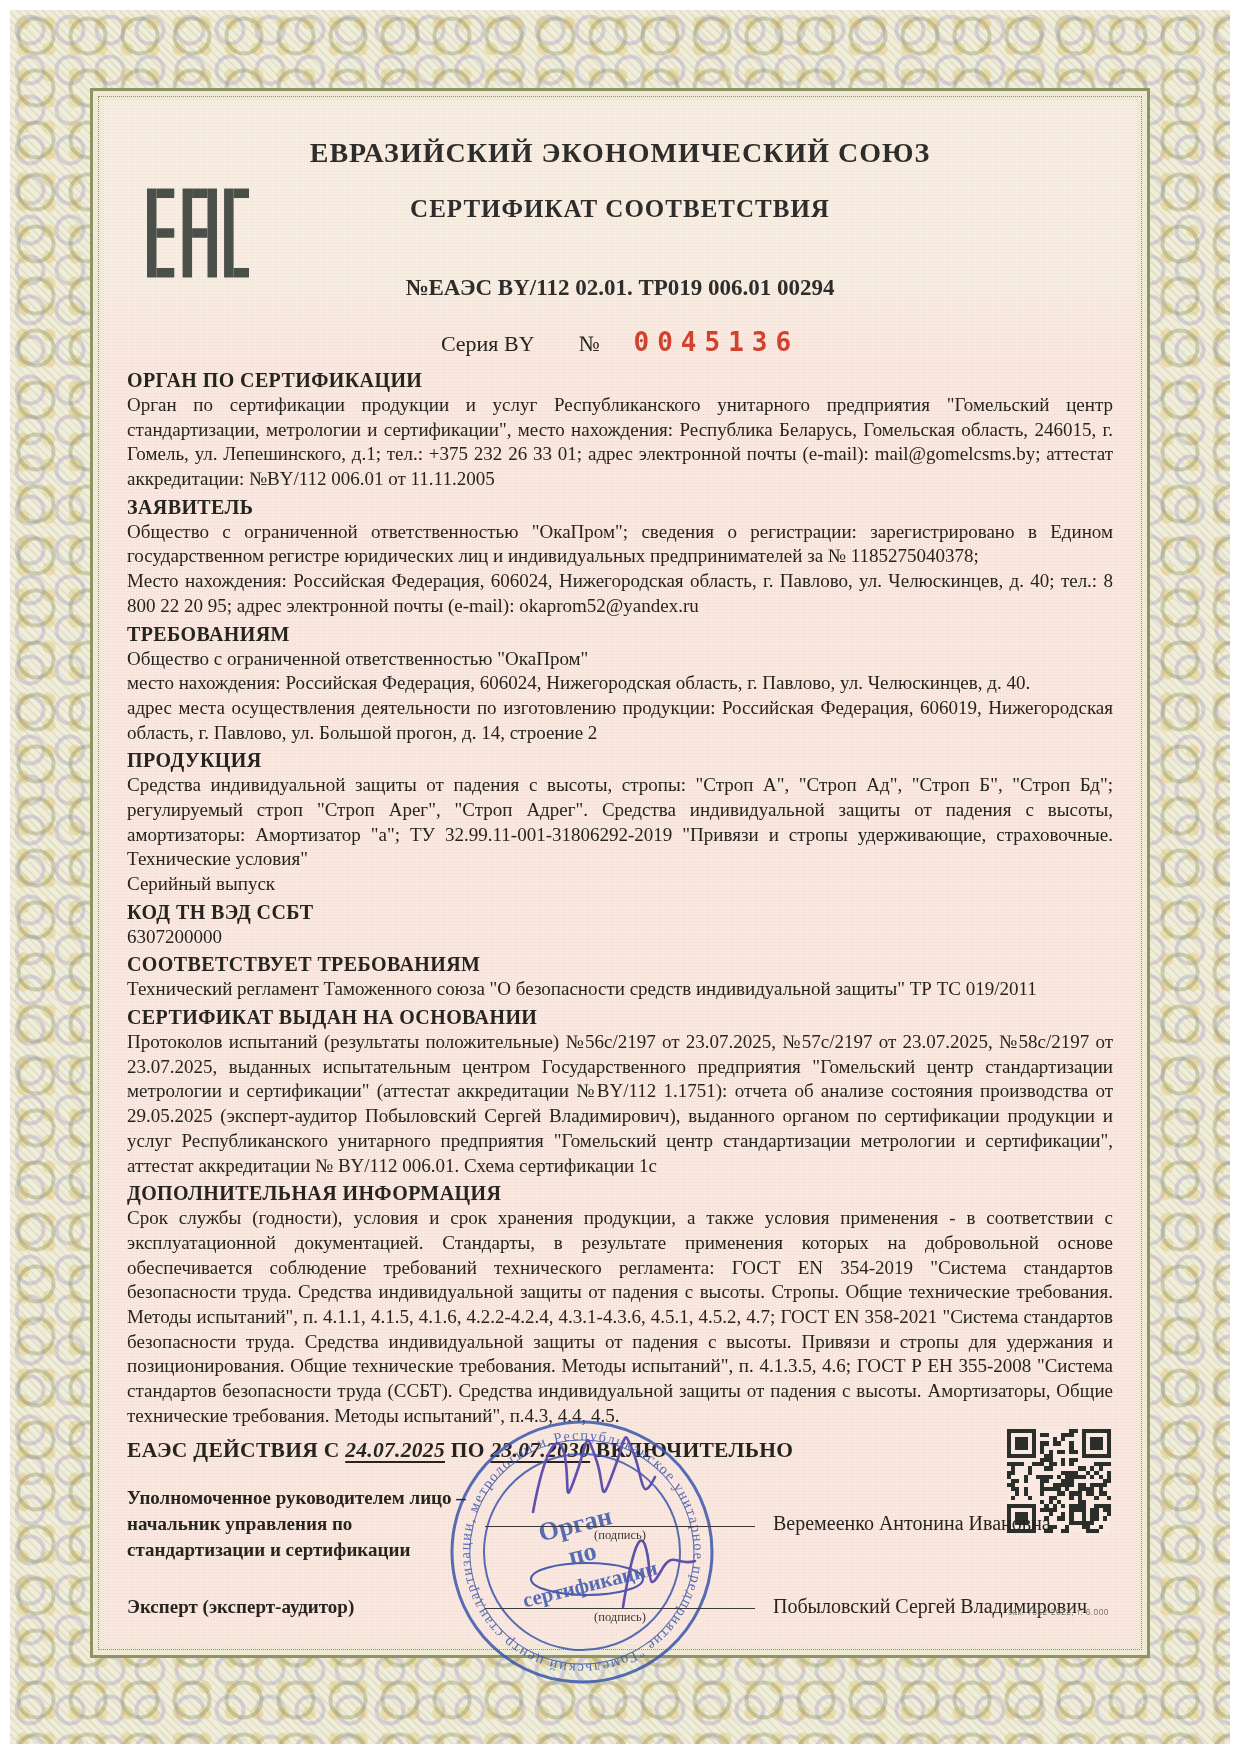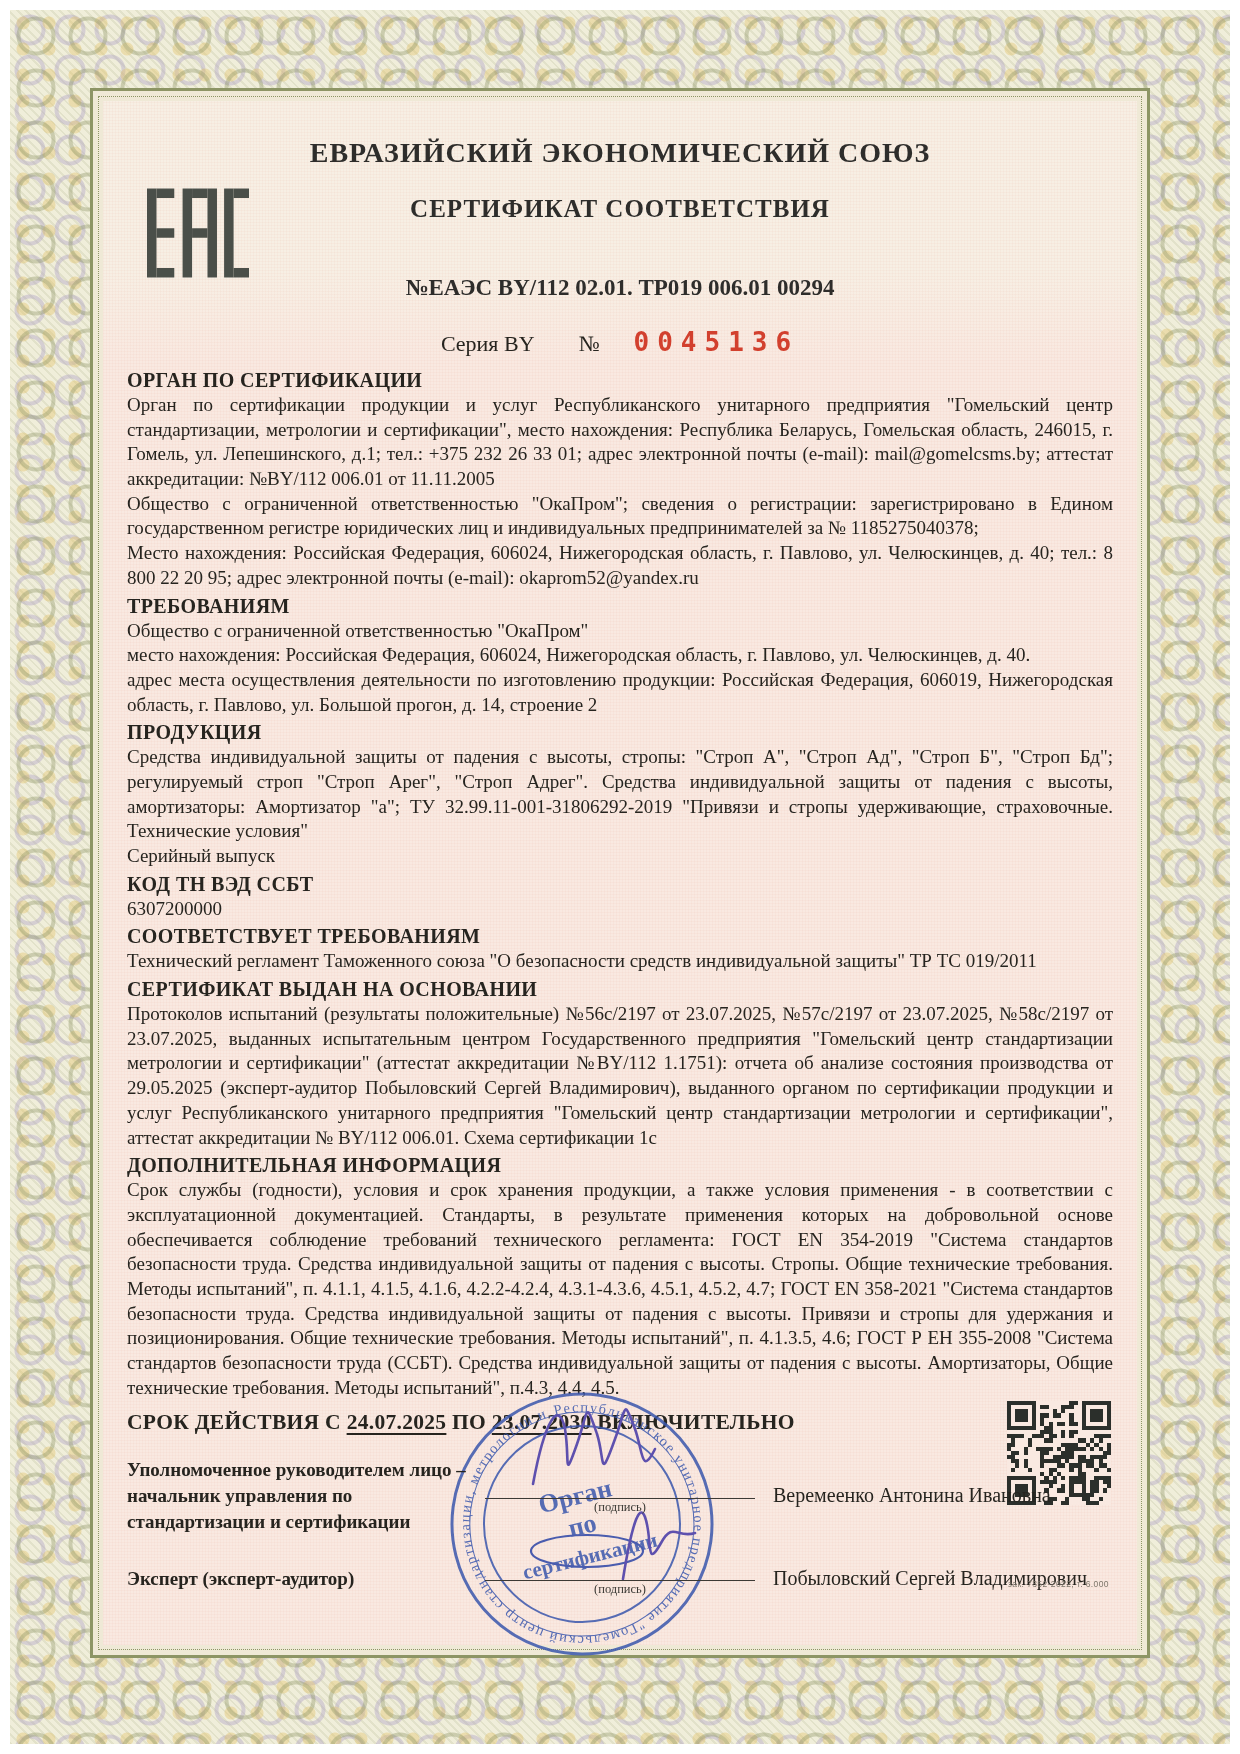--- a/index.html
+++ b/index.html
@@ -47,21 +47,21 @@
   .series { margin-top:26px; display:flex; justify-content:center; align-items:flex-end; gap:18px; font-size:22px; }
   .series .numero { margin-left:26px; }
   .serial { color:#d2402e; font-family:"DejaVu Sans Mono","Liberation Mono",monospace; font-weight:bold; font-size:26px; letter-spacing:8px;margin-left:16px; }
 
   
   .content { margin-top:10px; font-size:19px; line-height:1.3; }
   .sec-h { font-size:20px; font-weight:bold; letter-spacing:.4px; margin-top:2px; }
   .sec-p { text-align:justify; }
 
   .validity { margin-top:10px; font-size:21.5px; font-weight:bold; letter-spacing:.3px; }
-  .validity .date { text-decoration:underline; text-underline-offset:4px; text-decoration-thickness:2px; }
+  .validity .date { text-decoration:underline; text-underline-offset:4px; text-decoration-thickness:2px;font-style:italic; }
 
   
   .sigarea { position:relative; margin-top:12px; height:168px; font-size:19px; }
   .sigrow { position:absolute; left:0; right:4px; display:flex; align-items:center; }
   .row1 { top:10px; }
   .row2 { top:112px; }
   .role { font-weight:bold; width:340px; line-height:1.35; }
   .sigline { width:270px; margin:0 18px; text-align:center; }
   .sigline .line { border-bottom:1.5px solid #3c3a35; height:22px; }
   .sigline .cap { font-size:12.5px; margin-top:1px; color:#3c3a35; }
@@ -105,20 +105,21 @@
               <span>Серия BY</span>
               <span class="numero">№</span>
               <span class="serial">0045136</span>
             </div>
           </div>
 
           <div class="content">
             <div class="sec-h">ОРГАН ПО СЕРТИФИКАЦИИ</div>
             <p class="sec-p">Орган по сертификации продукции и услуг Республиканского унитарного предприятия "Гомельский центр стандартизации, метрологии и сертификации", место нахождения: Республика Беларусь, Гомельская область, 246015, г. Гомель, ул. Лепешинского, д.1; тел.: +375 232 26 33 01; адрес электронной почты (e-mail): mail@gomelcsms.by; аттестат аккредитации: №BY/112 006.01 от 11.11.2005</p>
 
+            <div class="sec-h">ЗАЯВИТЕЛЬ</div>
             <p class="sec-p">Общество с ограниченной ответственностью "ОкаПром"; сведения о регистрации: зарегистрировано в Едином государственном регистре юридических лиц и индивидуальных предпринимателей за № 1185275040378;</p>
             <p class="sec-p">Место нахождения: Российская Федерация, 606024, Нижегородская область, г. Павлово, ул. Челюскинцев, д. 40; тел.: 8 800 22 20 95; адрес электронной почты (e-mail): okaprom52@yandex.ru</p>
 
             <div class="sec-h">ТРЕБОВАНИЯМ</div>
             <p class="sec-p">Общество с ограниченной ответственностью "ОкаПром"</p>
             <p class="sec-p">место нахождения: Российская Федерация, 606024, Нижегородская область, г. Павлово, ул. Челюскинцев, д. 40.</p>
             <p class="sec-p">адрес места осуществления деятельности по изготовлению продукции: Российская Федерация, 606019, Нижегородская область, г. Павлово, ул. Большой прогон, д. 14, строение 2</p>
 
             <div class="sec-h">ПРОДУКЦИЯ</div>
             <p class="sec-p">Средства индивидуальной защиты от падения с высоты, стропы: "Строп А", "Строп Ад", "Строп Б", "Строп Бд"; регулируемый строп "Строп Арег", "Строп Адрег". Средства индивидуальной защиты от падения с высоты, амортизаторы: Амортизатор "а"; ТУ 32.99.11-001-31806292-2019 "Привязи и стропы удерживающие, страховочные. Технические условия"</p>
@@ -131,21 +132,21 @@
             <p class="sec-p">Технический регламент Таможенного союза "О безопасности средств индивидуальной защиты" ТР ТС 019/2011</p>
 
             <div class="sec-h">СЕРТИФИКАТ ВЫДАН НА ОСНОВАНИИ</div>
             <p class="sec-p">Протоколов испытаний (результаты положительные) №56с/2197 от 23.07.2025, №57с/2197 от 23.07.2025, №58с/2197 от 23.07.2025, выданных испытательным центром Государственного предприятия "Гомельский центр стандартизации метрологии и сертификации" (аттестат аккредитации №BY/112 1.1751): отчета об анализе состояния производства от 29.05.2025 (эксперт-аудитор Побыловский Сергей Владимирович), выданного органом по сертификации продукции и услуг Республиканского унитарного предприятия "Гомельский центр стандартизации метрологии и сертификации", аттестат аккредитации № BY/112 006.01. Схема сертификации 1с</p>
 
             <div class="sec-h">ДОПОЛНИТЕЛЬНАЯ ИНФОРМАЦИЯ</div>
             <p class="sec-p">Срок службы (годности), условия и срок хранения продукции, а также условия применения - в соответствии с эксплуатационной документацией. Стандарты, в результате применения которых на добровольной основе обеспечивается соблюдение требований технического регламента: ГОСТ EN 354-2019 "Система стандартов безопасности труда. Средства индивидуальной защиты от падения с высоты. Стропы. Общие технические требования. Методы испытаний", п. 4.1.1, 4.1.5, 4.1.6, 4.2.2-4.2.4, 4.3.1-4.3.6, 4.5.1, 4.5.2, 4.7; ГОСТ EN 358-2021 "Система стандартов безопасности труда. Средства индивидуальной защиты от падения с высоты. Привязи и стропы для удержания и позиционирования. Общие технические требования. Методы испытаний", п. 4.1.3.5, 4.6; ГОСТ Р ЕН 355-2008 "Система стандартов безопасности труда (ССБТ). Средства индивидуальной защиты от падения с высоты. Амортизаторы, Общие технические требования. Методы испытаний", п.4.3, 4.4, 4.5.</p>
           </div>
 
           <div class="validity">
-            <span>СРОК ДЕЙСТВИЯ  С</span>
+            <span>ЕАЭС ДЕЙСТВИЯ  С</span>
             <span class="date">24.07.2025</span>
             <span>ПО</span>
             <span class="date">23.07.2030</span>
             <span>ВКЛЮЧИТЕЛЬНО</span>
           </div>
 
           <div class="sigarea">
 
             <svg class="stamp" viewBox="0 0 310 310">
               <g fill="none" stroke="#3a57ad">

